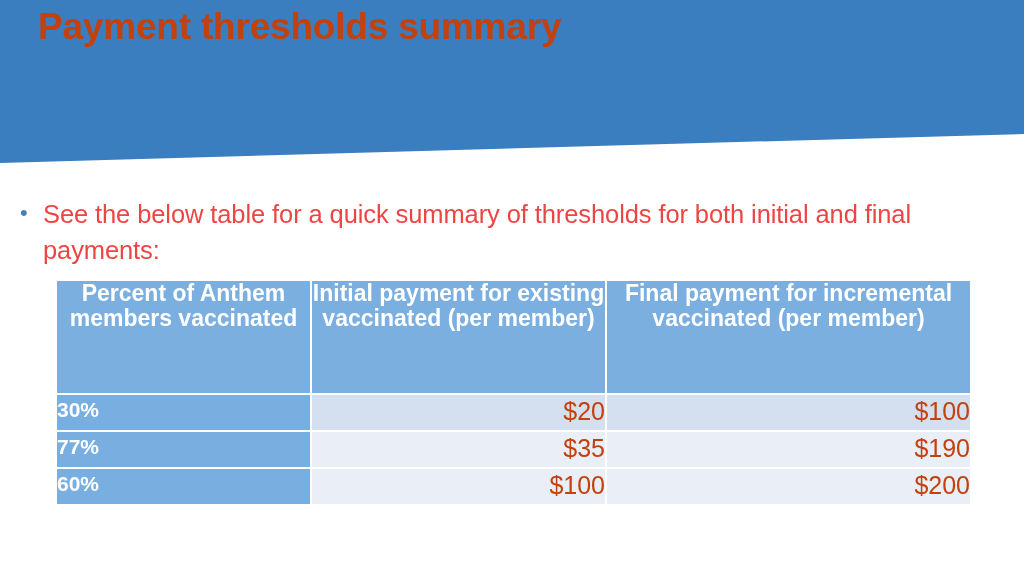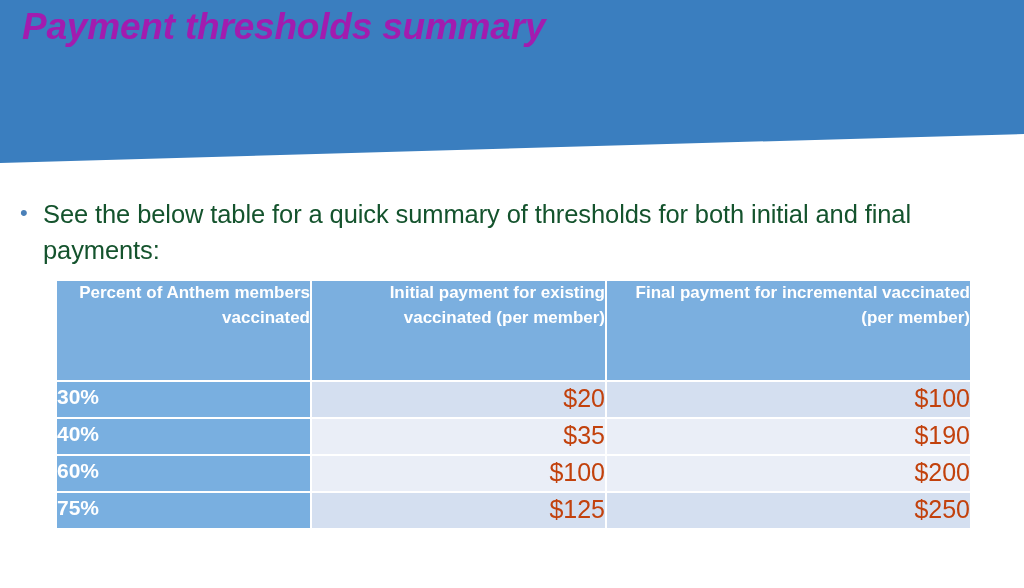--- a/index.html
+++ b/index.html
@@ -23,28 +23,27 @@
     top: 0;
     width: 1024px;
     height: 166px;
     background: #3a7ebf;
     
     clip-path: polygon(0 0, 1024px 0, 1024px 134px, 0 163px);
     -webkit-clip-path: polygon(0 0, 1024px 0, 1024px 134px, 0 163px);
   }
   #slide-title {
     position: absolute;
-    left: 22px;
+    left: 38px;
     top: 6px;
     font-size: 37px;
     font-weight: bold;
-    color: #a21caf;
+    color: #c2410c;
     letter-spacing: -0.2px;
     white-space: nowrap;
-    font-style: italic;
   }
 
   
   #bullet-block {
     position: absolute;
     left: 14px;
     top: 196px;
     width: 1005px;
   }
   #bullet-row {
@@ -58,21 +57,21 @@
     font-size: 22px;
     line-height: 34px;
     text-align: left;
     padding-left: 6px;
     box-sizing: border-box;
   }
   #bullet-text {
     flex: 1 1 auto;
     font-size: 25.5px;
     line-height: 36px;
-    color: #14532d;
+    color: #ef4444;
     letter-spacing: -0.1px;
   }
 
   
   #threshold-table {
     position: absolute;
     left: 55px;
     top: 279px;
     width: 917px;
     border-collapse: separate;
@@ -85,27 +84,27 @@
     margin: 0;
     vertical-align: top;
   }
   .col-pct   { width: 253px; }
   .col-init  { width: 293px; }
   .col-final { width: 363px; }
 
   thead th {
     background: #7bafdf;
     color: #ffffff;
-    font-size: 17px;
+    font-size: 23px;
     font-weight: bold;
     line-height: 24.5px;
-    text-align: right;
+    text-align: center;
     padding: 9px 0 9px 9px;
     box-sizing: border-box;
-    height: 99px;
+    height: 112px;
   }
 
   tbody td {
     height: 35px;
     box-sizing: border-box;
     font-size: 24px;
   }
   td.cell-pct {
     background: #79afe0;
     color: #ffffff;
@@ -151,28 +150,23 @@
       <th>Final payment for incremental vaccinated (per member)</th>
     </tr>
   </thead>
   <tbody>
     <tr class="row-odd">
       <td class="cell-pct">30%</td>
       <td class="cell-num">$20</td>
       <td class="cell-num">$100</td>
     </tr>
     <tr class="row-even">
-      <td class="cell-pct">40%</td>
+      <td class="cell-pct">77%</td>
       <td class="cell-num">$35</td>
       <td class="cell-num">$190</td>
     </tr>
     <tr class="row-even">
       <td class="cell-pct">60%</td>
       <td class="cell-num">$100</td>
       <td class="cell-num">$200</td>
     </tr>
-    <tr class="row-odd">
-      <td class="cell-pct">75%</td>
-      <td class="cell-num">$125</td>
-      <td class="cell-num">$250</td>
-    </tr>
   </tbody>
 </table>
 
 </body></html>

